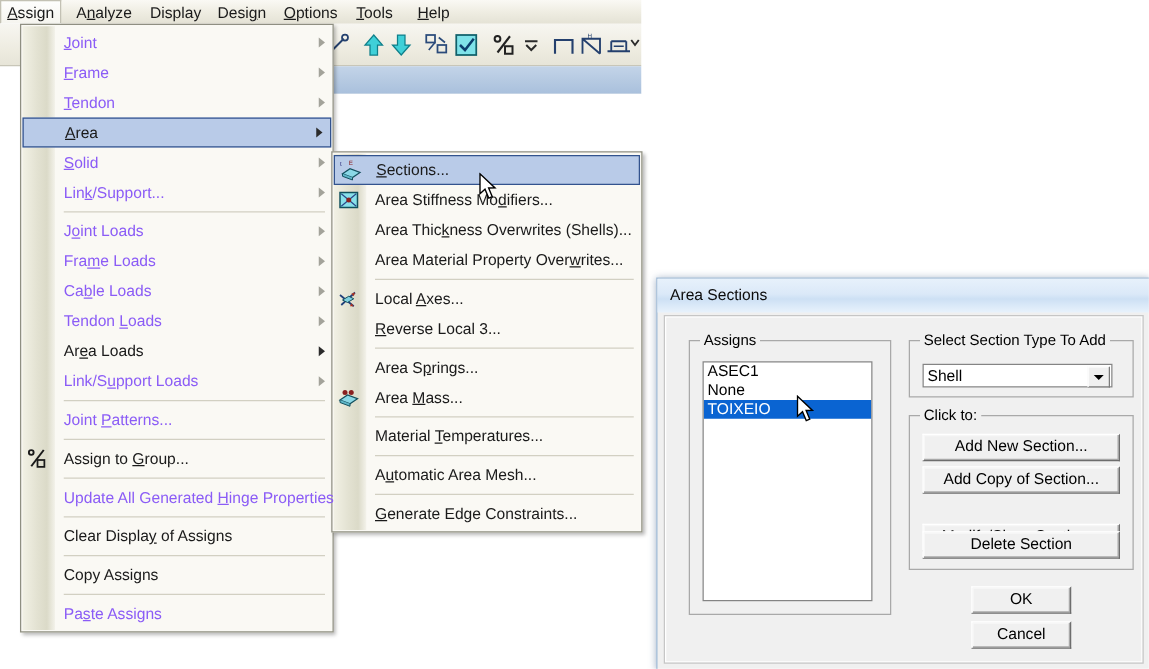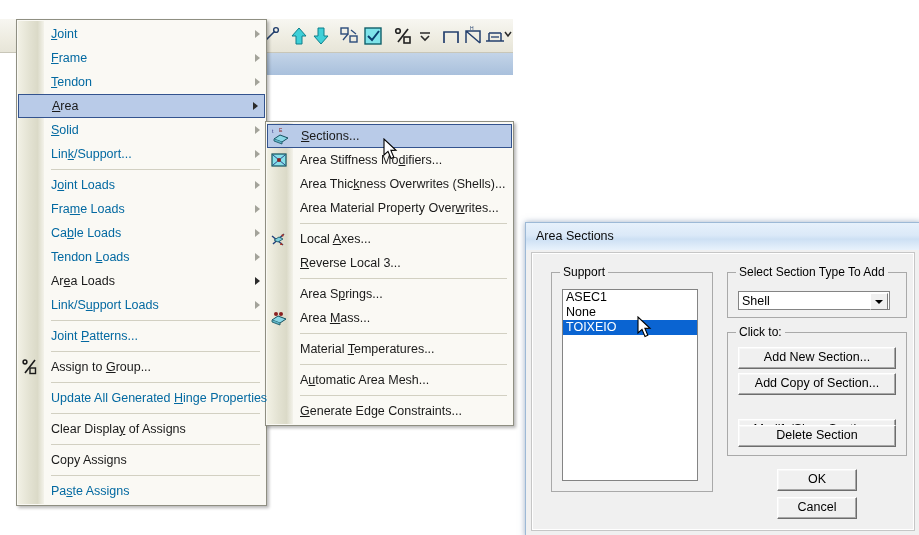--- a/index.html
+++ b/index.html
@@ -31,21 +31,21 @@
   #band-white{position:absolute;left:262px;top:75px;width:251px;height:34px;background:#fff;
     border-left:1px solid #d0cec2;}
 
   
   .menu{position:absolute;background:#faf9f4;border:1px solid #8f8f82;
     box-shadow:2px 2px 3px rgba(0,0,0,.28);}
   .menu .gutter{position:absolute;left:1px;top:1px;bottom:1px;width:26px;
     background:linear-gradient(to right,#f2f1e5 0%,#e3e2d2 45%,#dbdac8 75%,#f3f2ea 100%);}
   .mi{position:relative;height:24px;line-height:24px;padding-left:34px;padding-right:22px;
     font-size:12.5px;color:#1a1a1a;white-space:nowrap;z-index:2;}
-  .mi.disabled{color:#0369a1;}
+  .mi.disabled{color:#8b5cf6;}
   .mi.sel{background:#b9cbe8;border:1px solid #33538e;height:24px;line-height:22px;
     box-sizing:border-box;margin:0 1px;padding-left:33px;}
   .mi .arrow{position:absolute;right:6px;top:50%;margin-top:-4px;
     width:0;height:0;border-left:5px solid #2b2b2b;
     border-top:4px solid transparent;border-bottom:4px solid transparent;}
   .mi.disabled .arrow{border-left-color:#a3a39a;}
   .sep{height:1px;margin:3px 6px 3px 34px;background:#d2d0c2;position:relative;z-index:2;}
   .mi .ic{position:absolute;left:4px;top:3px;width:18px;height:18px;}
 
   
@@ -78,20 +78,41 @@
     box-shadow:inset -1px -1px 0 #a8a8a8, inset 1px 1px 0 #f7f7f7;
     text-align:center;font-size:12.5px;color:#000;cursor:default;}
 
   .cursor{position:absolute;pointer-events:none;z-index:50;}
 </style>
 </head>
 <body>
 
 <div id="app-bg">
 
+  <div id="menubar">
+    <div class="mb-item active" style="left:0px;width:49px;text-align:center;padding:0;">
+      <span class="acc">A</span><span>ssign</span>
+    </div>
+    <div class="mb-item" style="left:54px;">
+      A<span class="acc">n</span>alyze
+    </div>
+    <div class="mb-item" style="left:113px;">Display</div>
+    <div class="mb-item" style="left:167px;">
+      Desi<span class="acc">g</span>n
+    </div>
+    <div class="mb-item" style="left:220px;">
+      <span class="acc">O</span>ptions
+    </div>
+    <div class="mb-item" style="left:278px;">
+      <span class="acc">T</span>ools
+    </div>
+    <div class="mb-item" style="left:327px;">
+      <span class="acc">H</span>elp
+    </div>
+  </div>
 
   <div id="toolbar"></div>
 
   <div class="tb-ico" style="left:262px;">
     <svg width="22" height="22" viewBox="0 0 22 22">
         <path d="M4 15 L13 6" stroke="#24406e" stroke-width="1.6" fill="none"></path>
         <circle cx="14" cy="5" r="2.4" fill="none" stroke="#24406e" stroke-width="1.4"></circle>
       </svg>
   </div>
   <div class="tb-ico" style="left:288px;">
@@ -244,21 +265,21 @@
     </div>
 </div>
 
 <div id="dlg">
   <div id="dlg-title">
     <span>Area Sections</span>
   </div>
   <div id="dlg-body">
 
     <div class="gb" style="left:18px;top:18px;width:160px;height:218px;">
-      <span class="gb-lbl">Support</span>
+      <span class="gb-lbl">Assigns</span>
       <div id="listbox">
           <div class="li">ASEC1</div>
           <div class="li">None</div>
           <div class="li sel">TOIXEIO</div>
         </div>
     </div>
 
     <div class="gb" style="left:194px;top:18px;width:178px;height:44px;">
       <span class="gb-lbl">Select Section Type To Add</span>
       <div id="combo">

